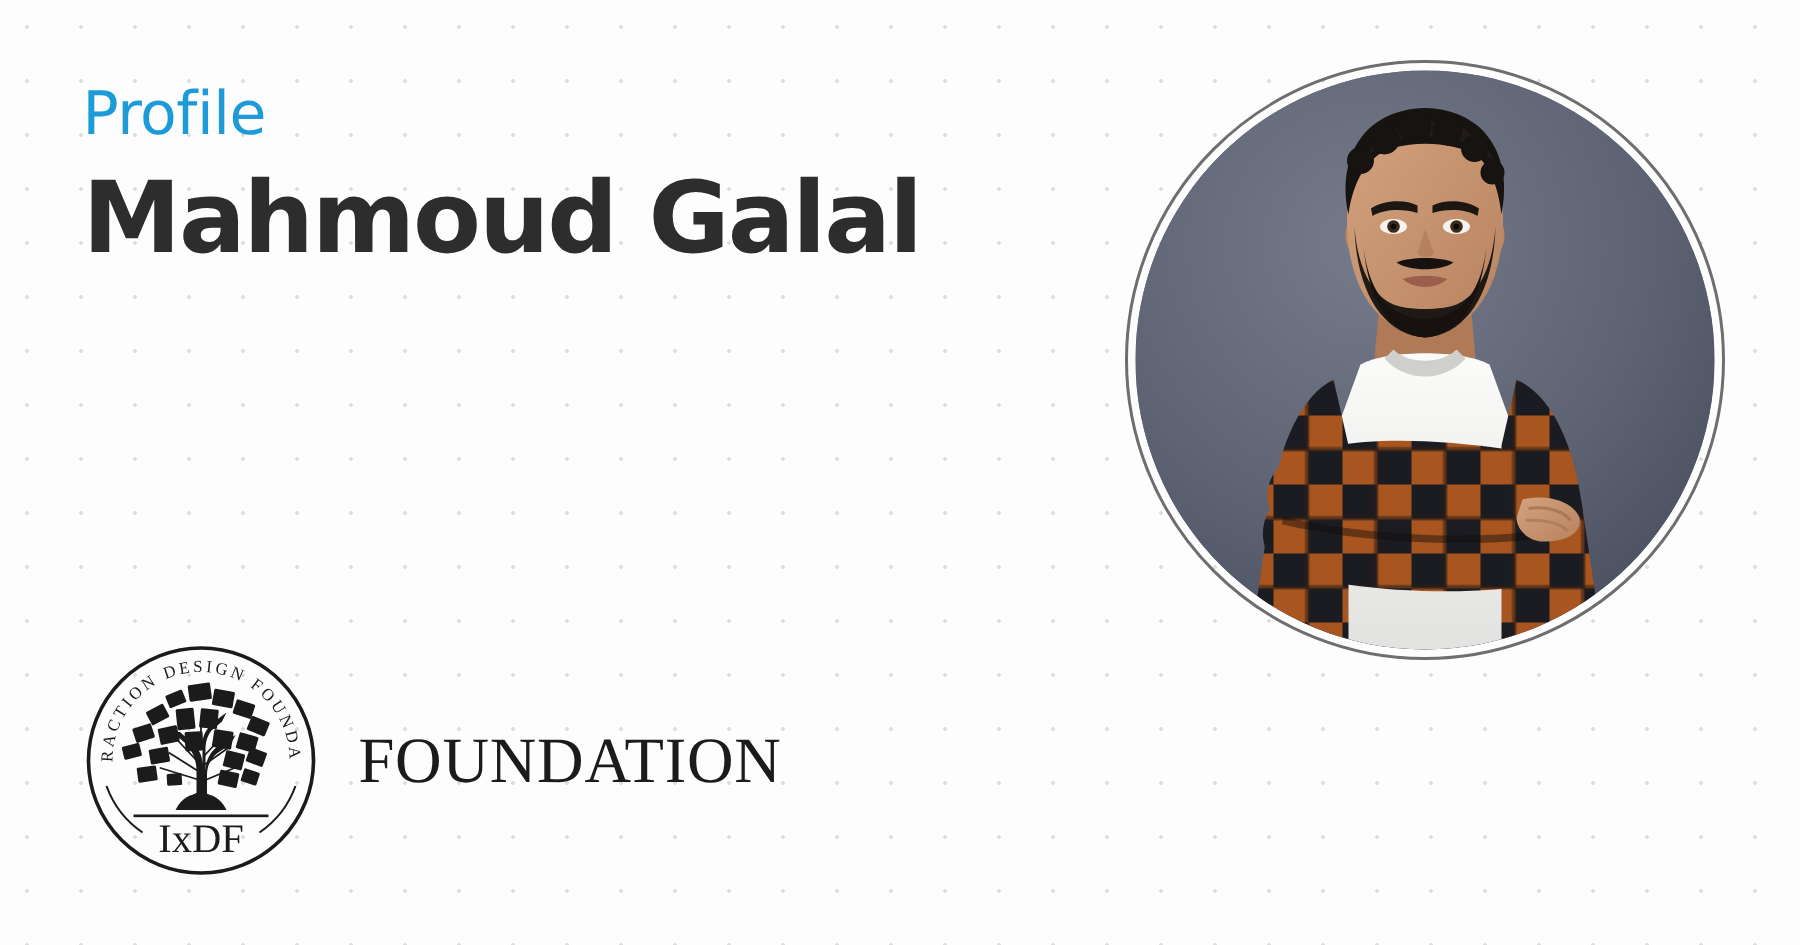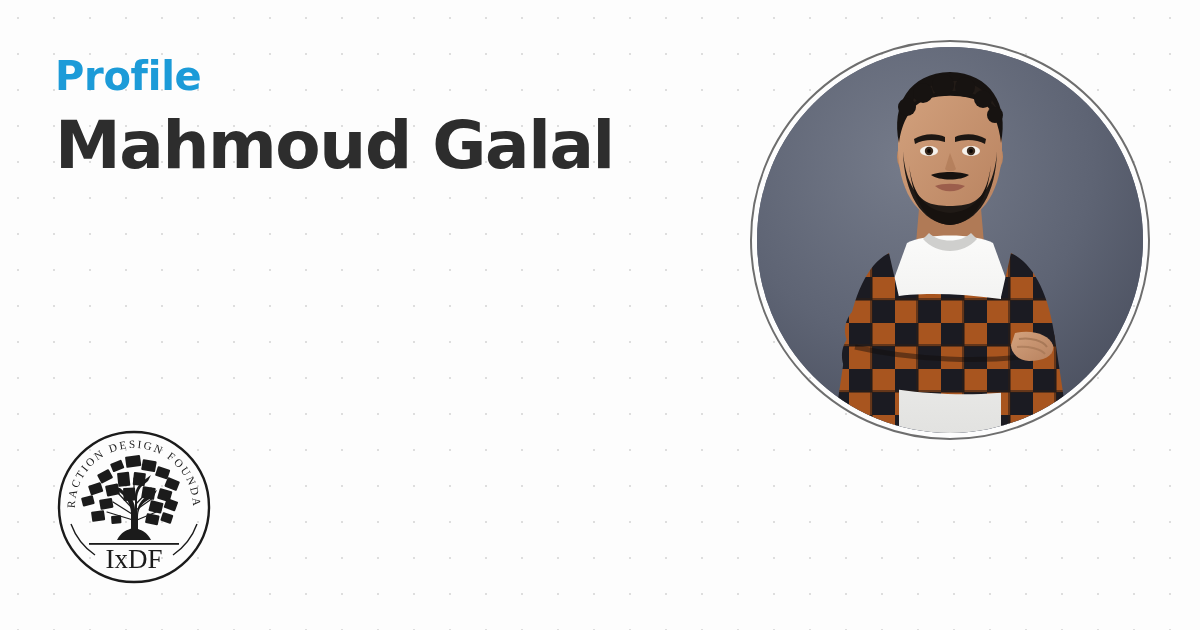--- a/index.html
+++ b/index.html
@@ -28,21 +28,21 @@
 
   
   #heading-block {
     position: absolute;
     left: 55px;
     top: 52px;
     width: 640px;
   }
   #eyebrow {
     font-family: "DejaVu Sans", sans-serif;
-    font-weight: 700;
+    font-weight: 400;
     font-size: 40px;
     line-height: 48px;
     letter-spacing: -0.3px;
     color: #1c9bd8;
     margin: 0;
     white-space: nowrap;
   }
   #person-name {
     font-family: "DejaVu Sans", sans-serif;
     font-weight: 700;
@@ -330,17 +330,18 @@
             </g>
         </g>
 
         <rect x="34" y="115" width="90" height="1.8" fill="#1b1b1b"></rect>
 
         <text x="79" y="140" text-anchor="middle" font-family="'Liberation Serif','DejaVu Serif',serif" font-size="27" fill="#1b1b1b">IxDF</text>
       </svg>
     </div>
 
     <div id="brand-wordmark">
+      <span id="wordmark-line-2">FOUNDATION</span>
     </div>
 
   </div>
 
 </div>
 
 </body></html>

